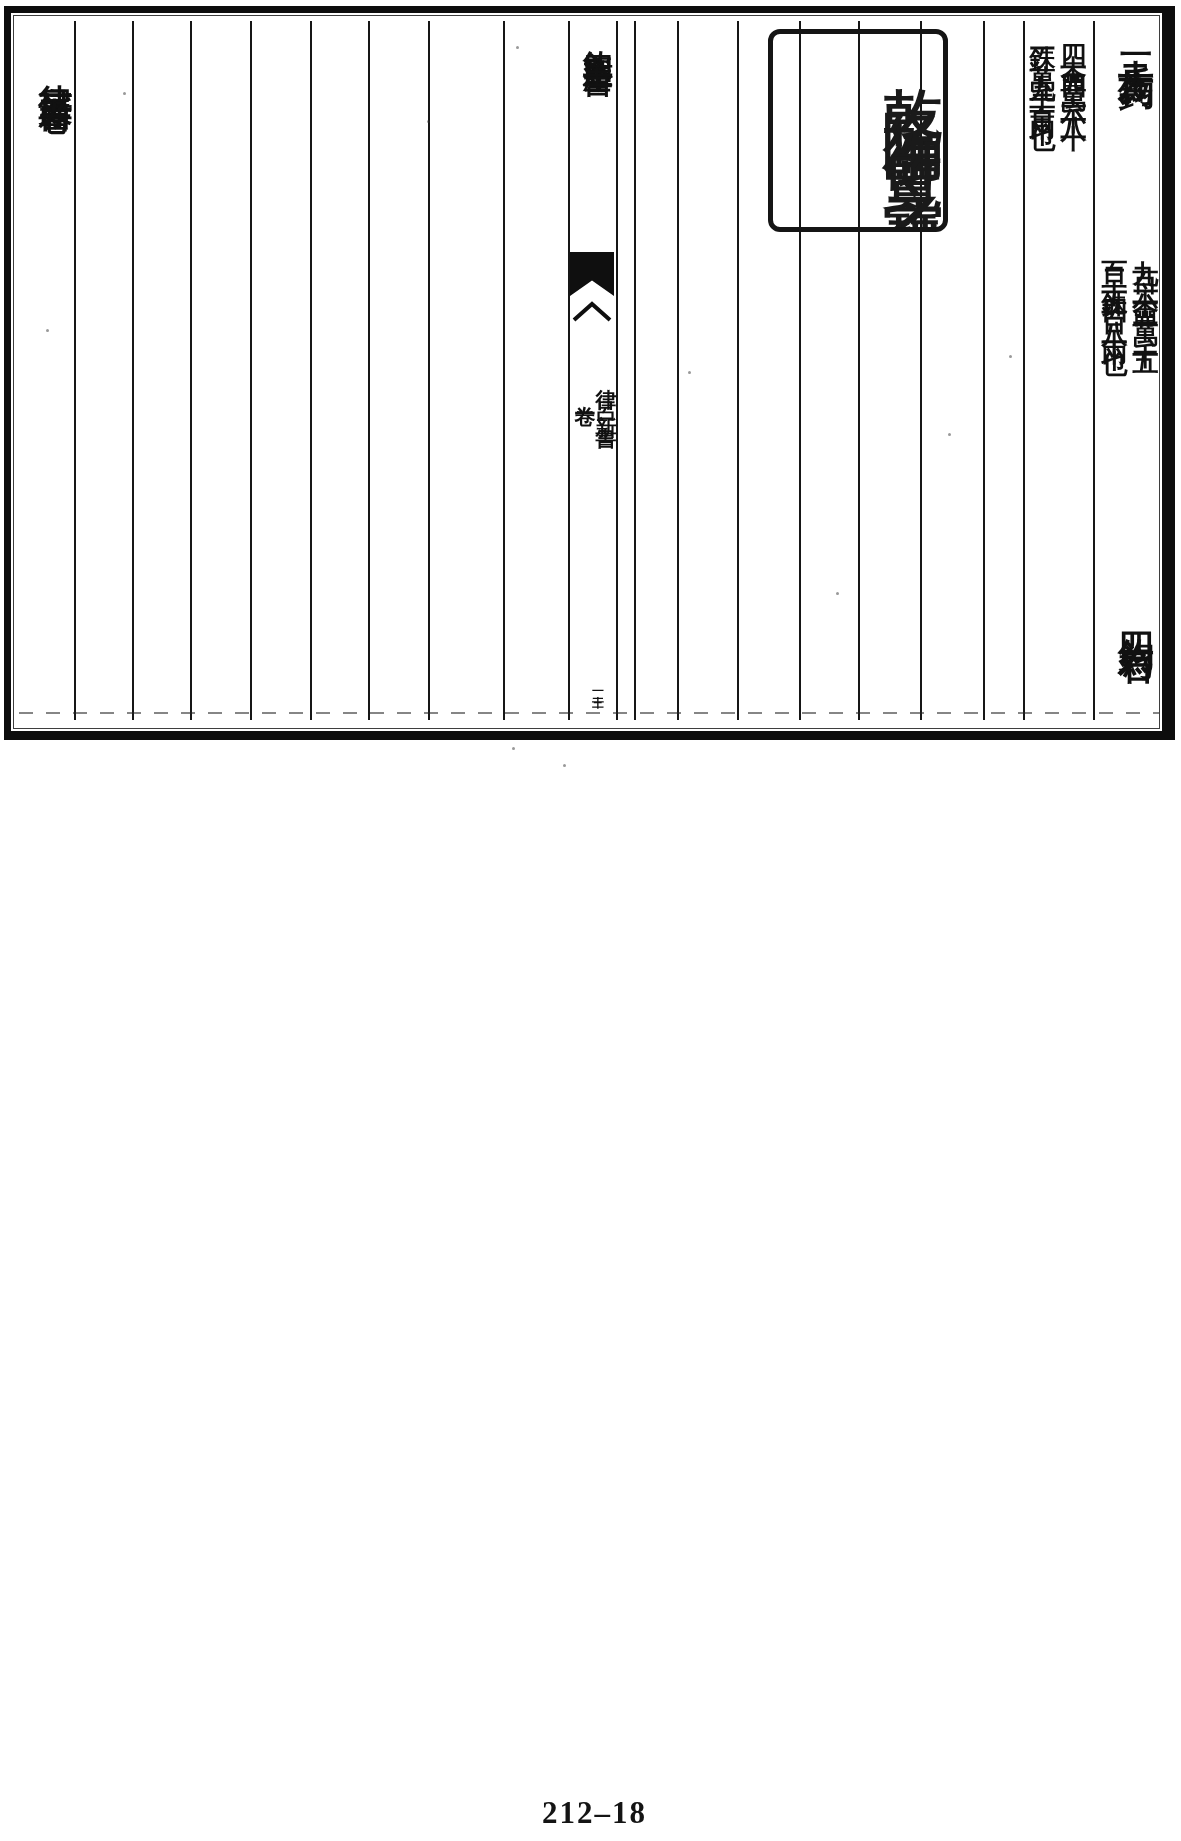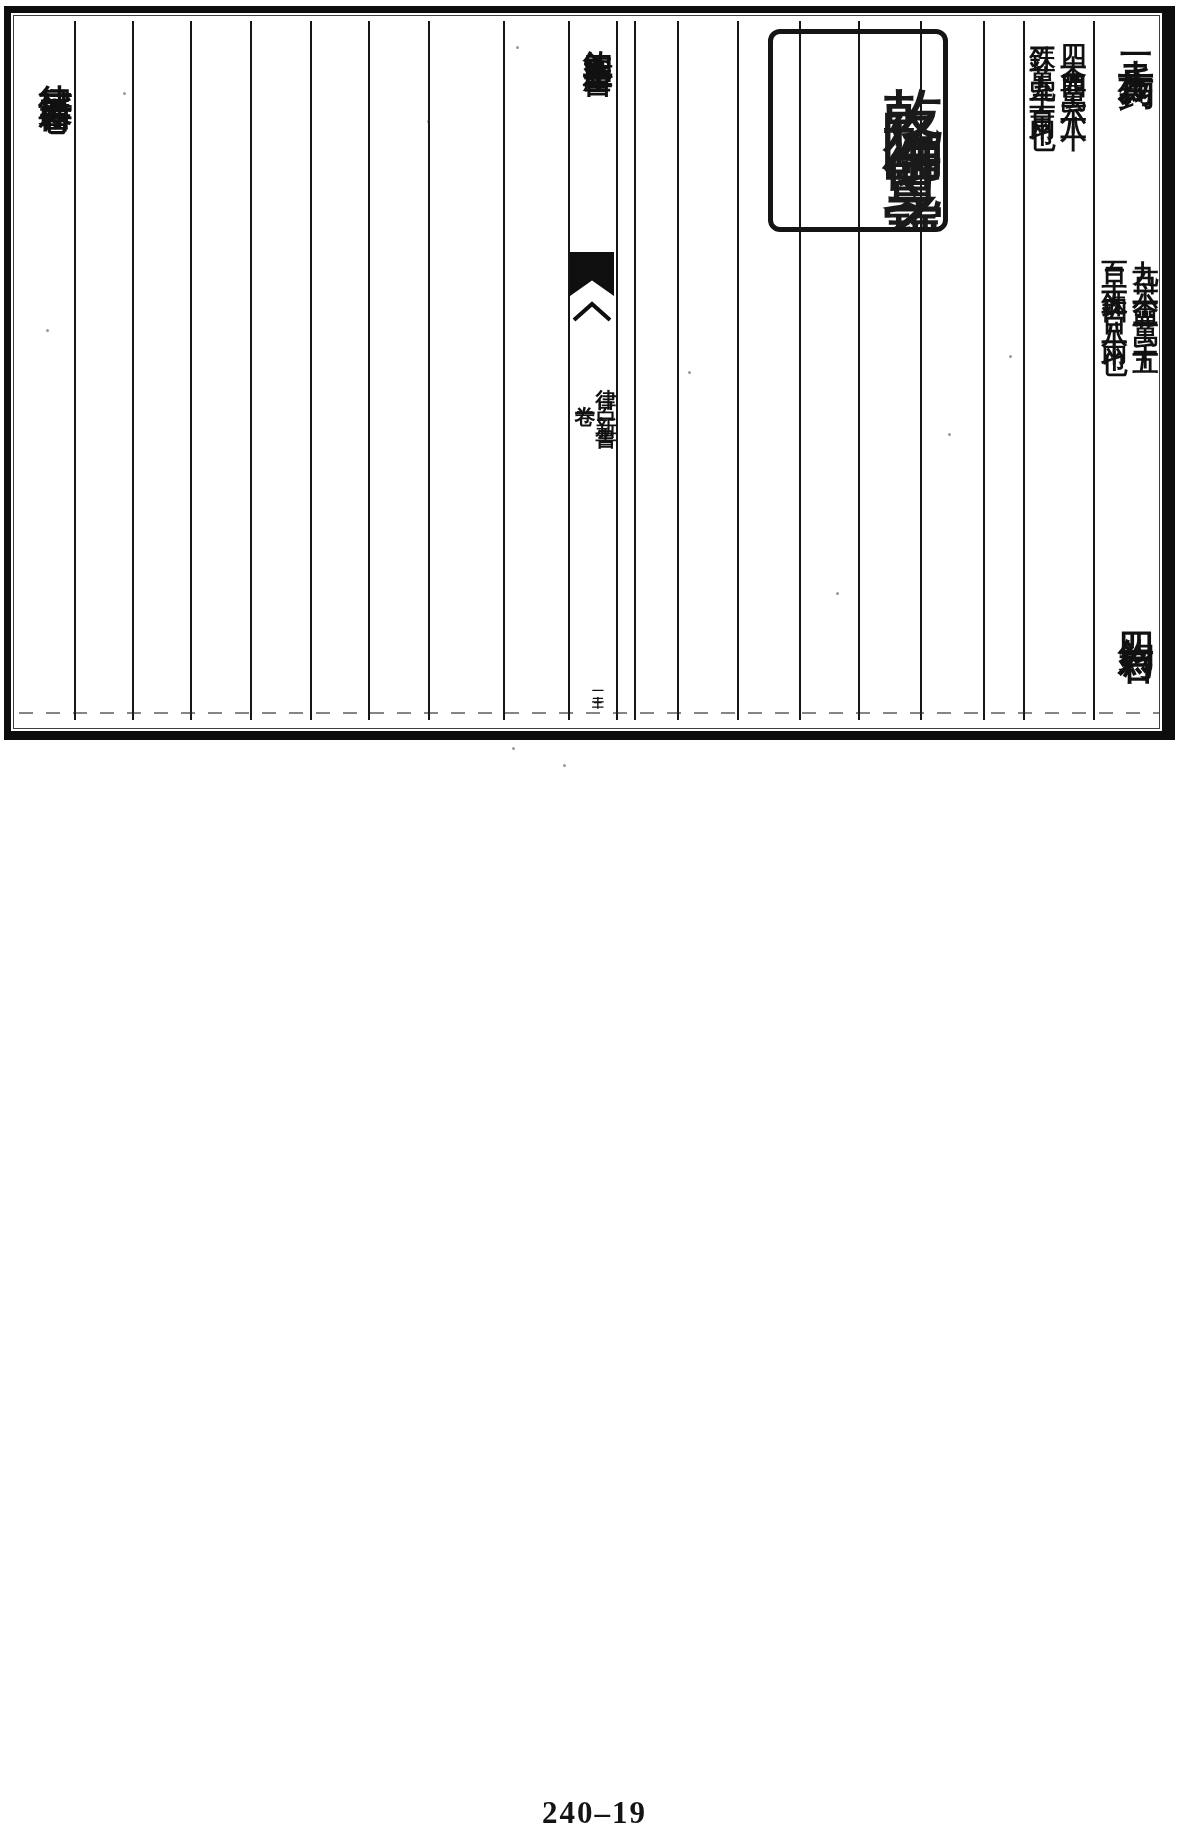--- a/index.html
+++ b/index.html
@@ -114,13 +114,13 @@
 <div class="speck" style="left:427px;top:120px;"></div>
 <div class="speck" style="left:516px;top:46px;"></div>
 <div class="speck" style="left:688px;top:371px;"></div>
 <div class="speck" style="left:836px;top:592px;"></div>
 <div class="speck" style="left:948px;top:433px;"></div>
 <div class="speck" style="left:46px;top:329px;"></div>
 <div class="speck" style="left:512px;top:747px;"></div>
 <div class="speck" style="left:563px;top:764px;"></div>
 <div class="speck" style="left:1009px;top:355px;"></div>
 
-<div class="footer-num">240–19</div>
+<div class="footer-num">212–18</div>
 
 </body></html>

